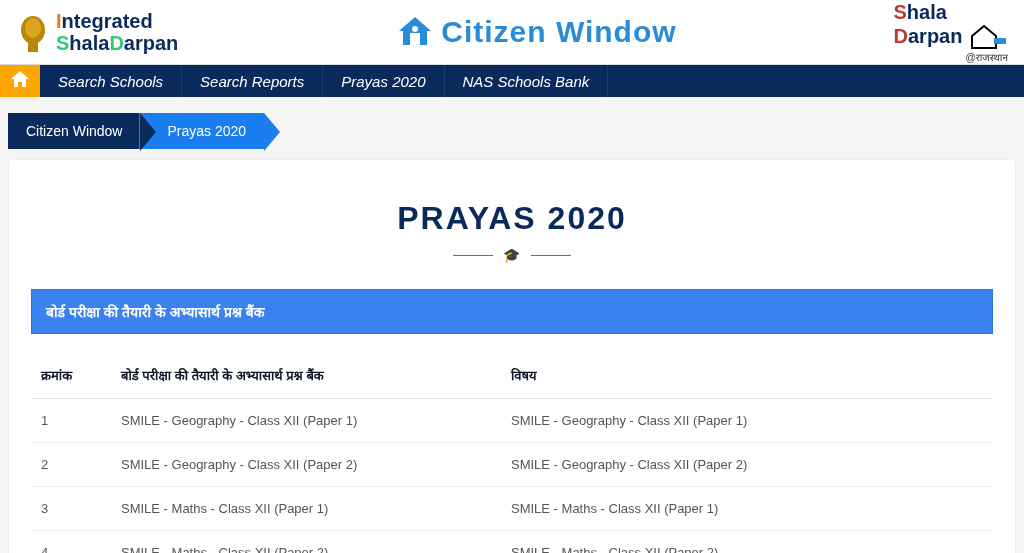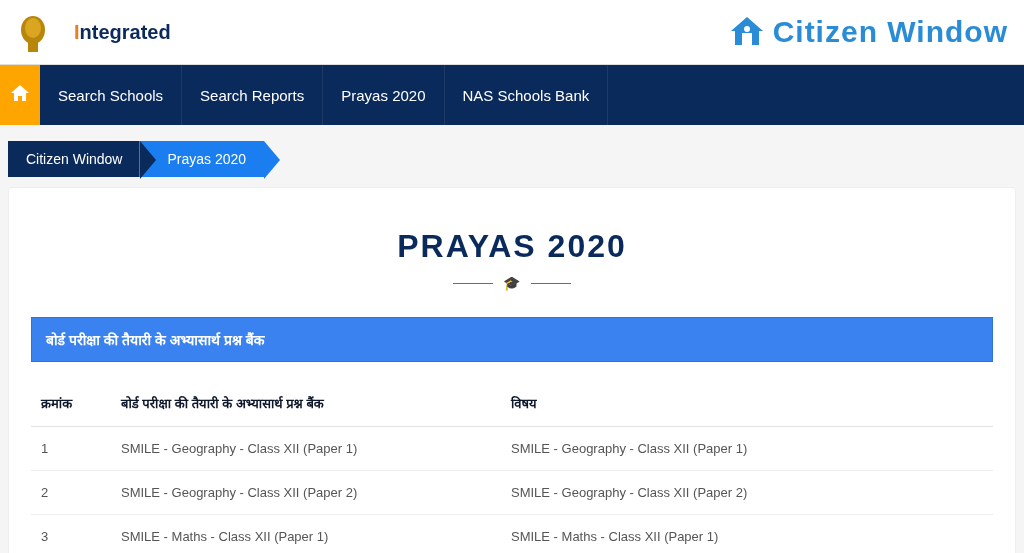--- a/index.html
+++ b/index.html
@@ -7,42 +7,43 @@
 
 .header-bar {
   background: #fff;
   border-bottom: 1px solid #ddd;
   display: flex;
   align-items: center;
   justify-content: space-between;
   padding: 8px 16px;
   height: 65px;
 }
-.logo-left { display: flex; align-items: center; gap: 24px; }
+.logo-left { display: flex; align-items: center; gap: 6px; }
 .emblem { width: 34px; height: 44px; display: flex; align-items: center; justify-content: center; }
 .emblem svg { width: 100%; height: 100%; }
 .logo-left-text { line-height: 1.1; font-weight: bold; font-size: 20px; }
 .logo-left-text .i { color: #e67e22; }
 .logo-left-text .s { color: #2ecc71; }
 .logo-left-text .rest { color: #0a2a5c; }
 
 .logo-center { display: flex; align-items: center; gap: 6px; font-size: 30px; font-weight: bold; color: #2a8cd6; letter-spacing: 1px; }
 .logo-center .house-icon { width: 40px; height: 34px; color: #2a8cd6; }
 
 .logo-right { display: flex; align-items: center; gap: 4px; }
 .logo-right .sd-text { font-weight: bold; font-size: 20px; line-height: 1; }
 .logo-right .sd-text .s2 { color: #c0392b; }
 .logo-right .sd-text .d2 { color: #0a2a5c; }
 .logo-right .sd-text .sub { font-size: 10px; color: #333; font-weight: normal; text-align: right; }
 
 .nav-bar {
   background: #0a2a5c;
   display: flex;
   align-items: stretch;
-  height: 60px;
+  height: 32px;
+  font-style: italic;
 }
 .nav-home {
   background: #ffa500;
   color: #fff;
   width: 40px;
   display: flex;
   align-items: center;
   justify-content: center;
   cursor: pointer;
 }
@@ -147,34 +148,54 @@
       <svg viewBox="0 0 34 44">
           <rect x="12" y="30" width="10" height="12" fill="#b8860b"></rect>
           <ellipse cx="17" cy="20" rx="12" ry="14" fill="#b8860b"></ellipse>
           <ellipse cx="17" cy="18" rx="8" ry="10" fill="#daa520"></ellipse>
         </svg>
     </div>
     <div class="logo-left-text">
       <div>
         <span class="i">I</span><span class="rest">ntegrated</span>
       </div>
+      <div>
+        <span class="s">S</span><span class="rest">hala</span><span class="s">D</span><span class="rest">arpan</span>
+      </div>
     </div>
   </div>
 
   <div class="logo-center">
     <span class="house-icon">
       <svg viewBox="0 0 40 34">
           <path d="M20 2 L36 16 L32 16 L32 30 L8 30 L8 16 L4 16 Z" fill="#2a8cd6"></path>
           <rect x="15" y="18" width="10" height="12" fill="#fff"></rect>
           <circle cx="20" cy="14" r="3" fill="#fff"></circle>
         </svg>
     </span>
     <span>Citizen Window</span>
   </div>
 
+  <div class="logo-right">
+    <div class="sd-text">
+      <div>
+        <span class="s2">S</span><span class="d2">hala</span>
+      </div>
+      <div>
+        <span class="s2">D</span><span class="d2">arpan</span>
+        <span style="display:inline-block;vertical-align:middle;">
+          <svg width="40" height="28" viewBox="0 0 40 28">
+              <path d="M4 14 L16 4 L28 14 L28 26 L4 26 Z" fill="none" stroke="#000" stroke-width="2"></path>
+              <rect x="26" y="16" width="12" height="6" fill="#2a8cd6"></rect>
+            </svg>
+        </span>
+      </div>
+      <div class="sub">@राजस्थान</div>
+    </div>
+  </div>
 </div>
 
 <div class="nav-bar">
   <div class="nav-home">
     <span>
       <svg width="18" height="16" viewBox="0 0 18 16">
           <path d="M9 0 L18 8 L15 8 L15 16 L11 16 L11 11 L7 11 L7 16 L3 16 L3 8 L0 8 Z" fill="#fff"></path>
         </svg>
     </span>
   </div>

